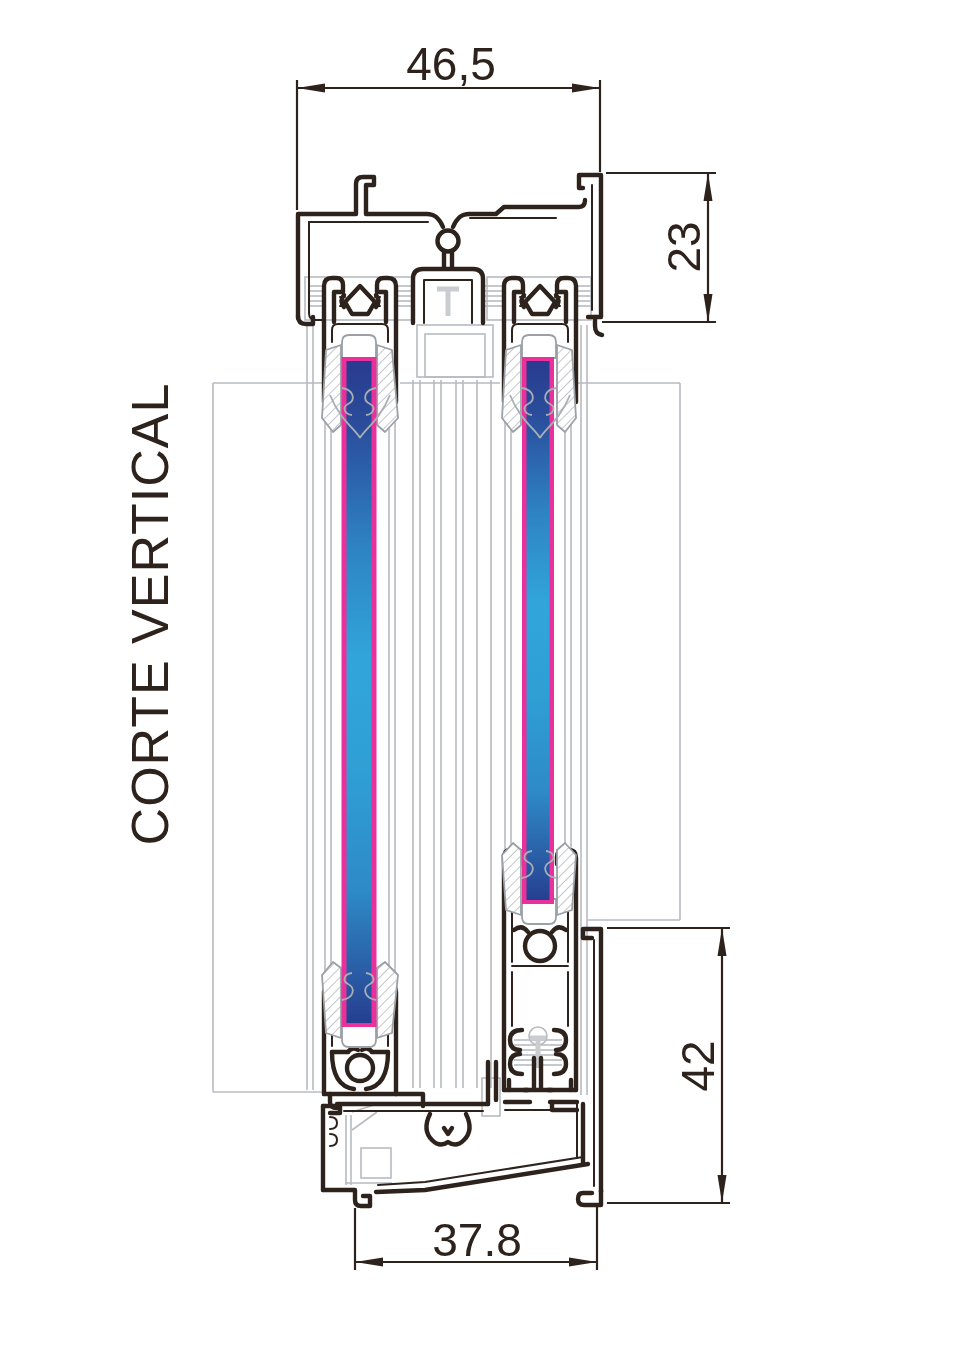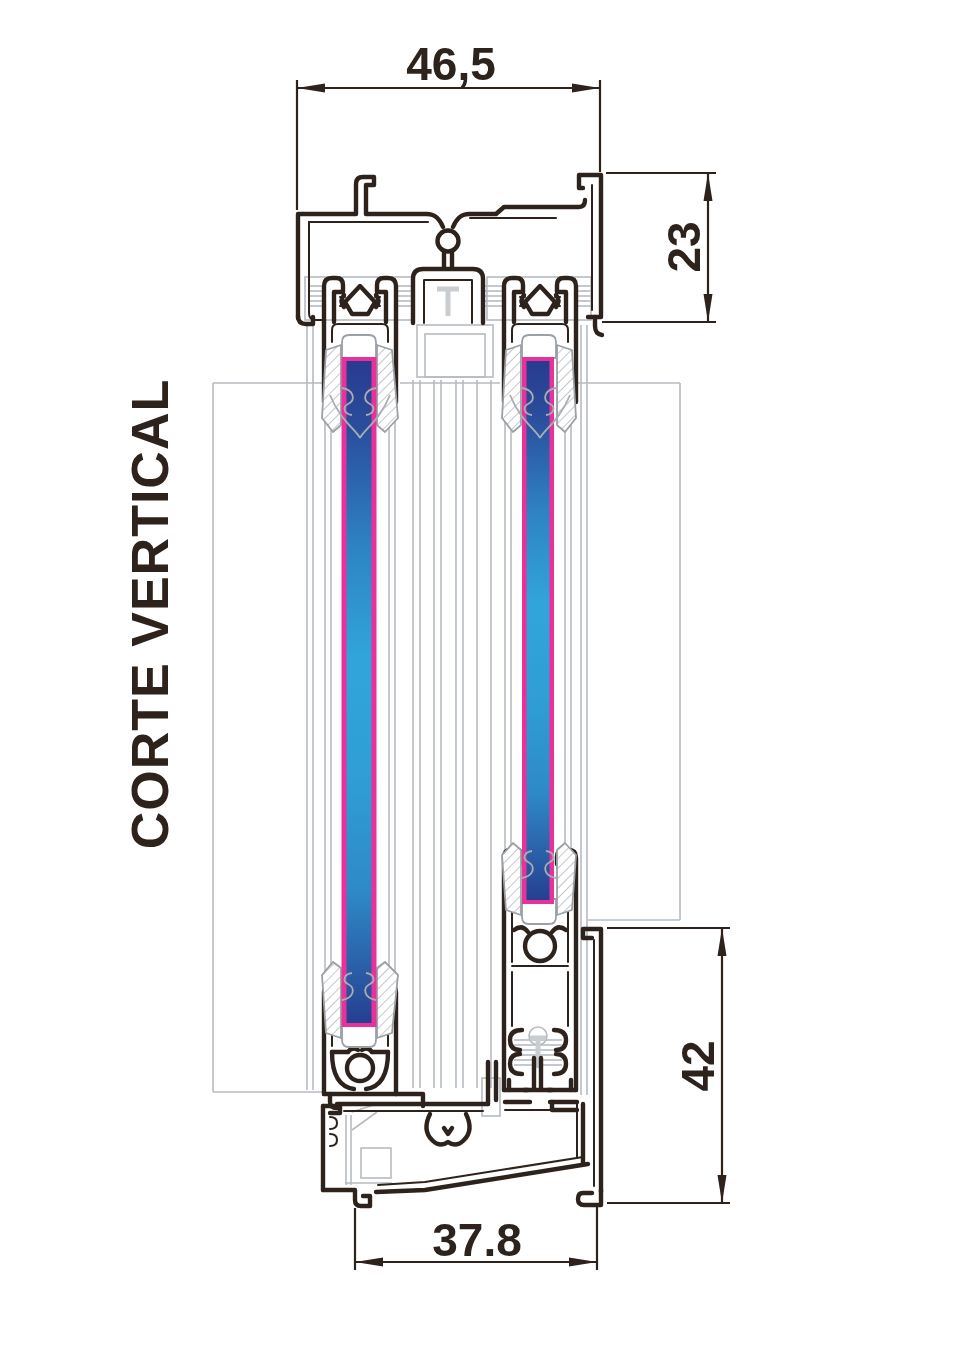--- a/index.html
+++ b/index.html
@@ -1,17 +1,17 @@
 <!DOCTYPE html>
 <html><head>
 <meta charset="utf-8">
 <style>
   html,body{margin:0;padding:0;background:#ffffff;}
   .stage{position:relative;width:970px;height:1362px;background:#fff;overflow:hidden;
-         font-family:"Liberation Sans", sans-serif;font-weight:bold;}
+         font-family:"Liberation Sans", sans-serif;}
   svg{display:block}
   text{font-family:"Liberation Sans", sans-serif;}
   .dimtxt{font-size:46px;fill:#2d231c;}
   .titletxt{font-size:52px;fill:#2d231c;letter-spacing:1px;}
 </style>
 </head>
 <body>
 
 <div class="stage">
 <svg width="970" height="1362" viewBox="0 0 970 1362">

